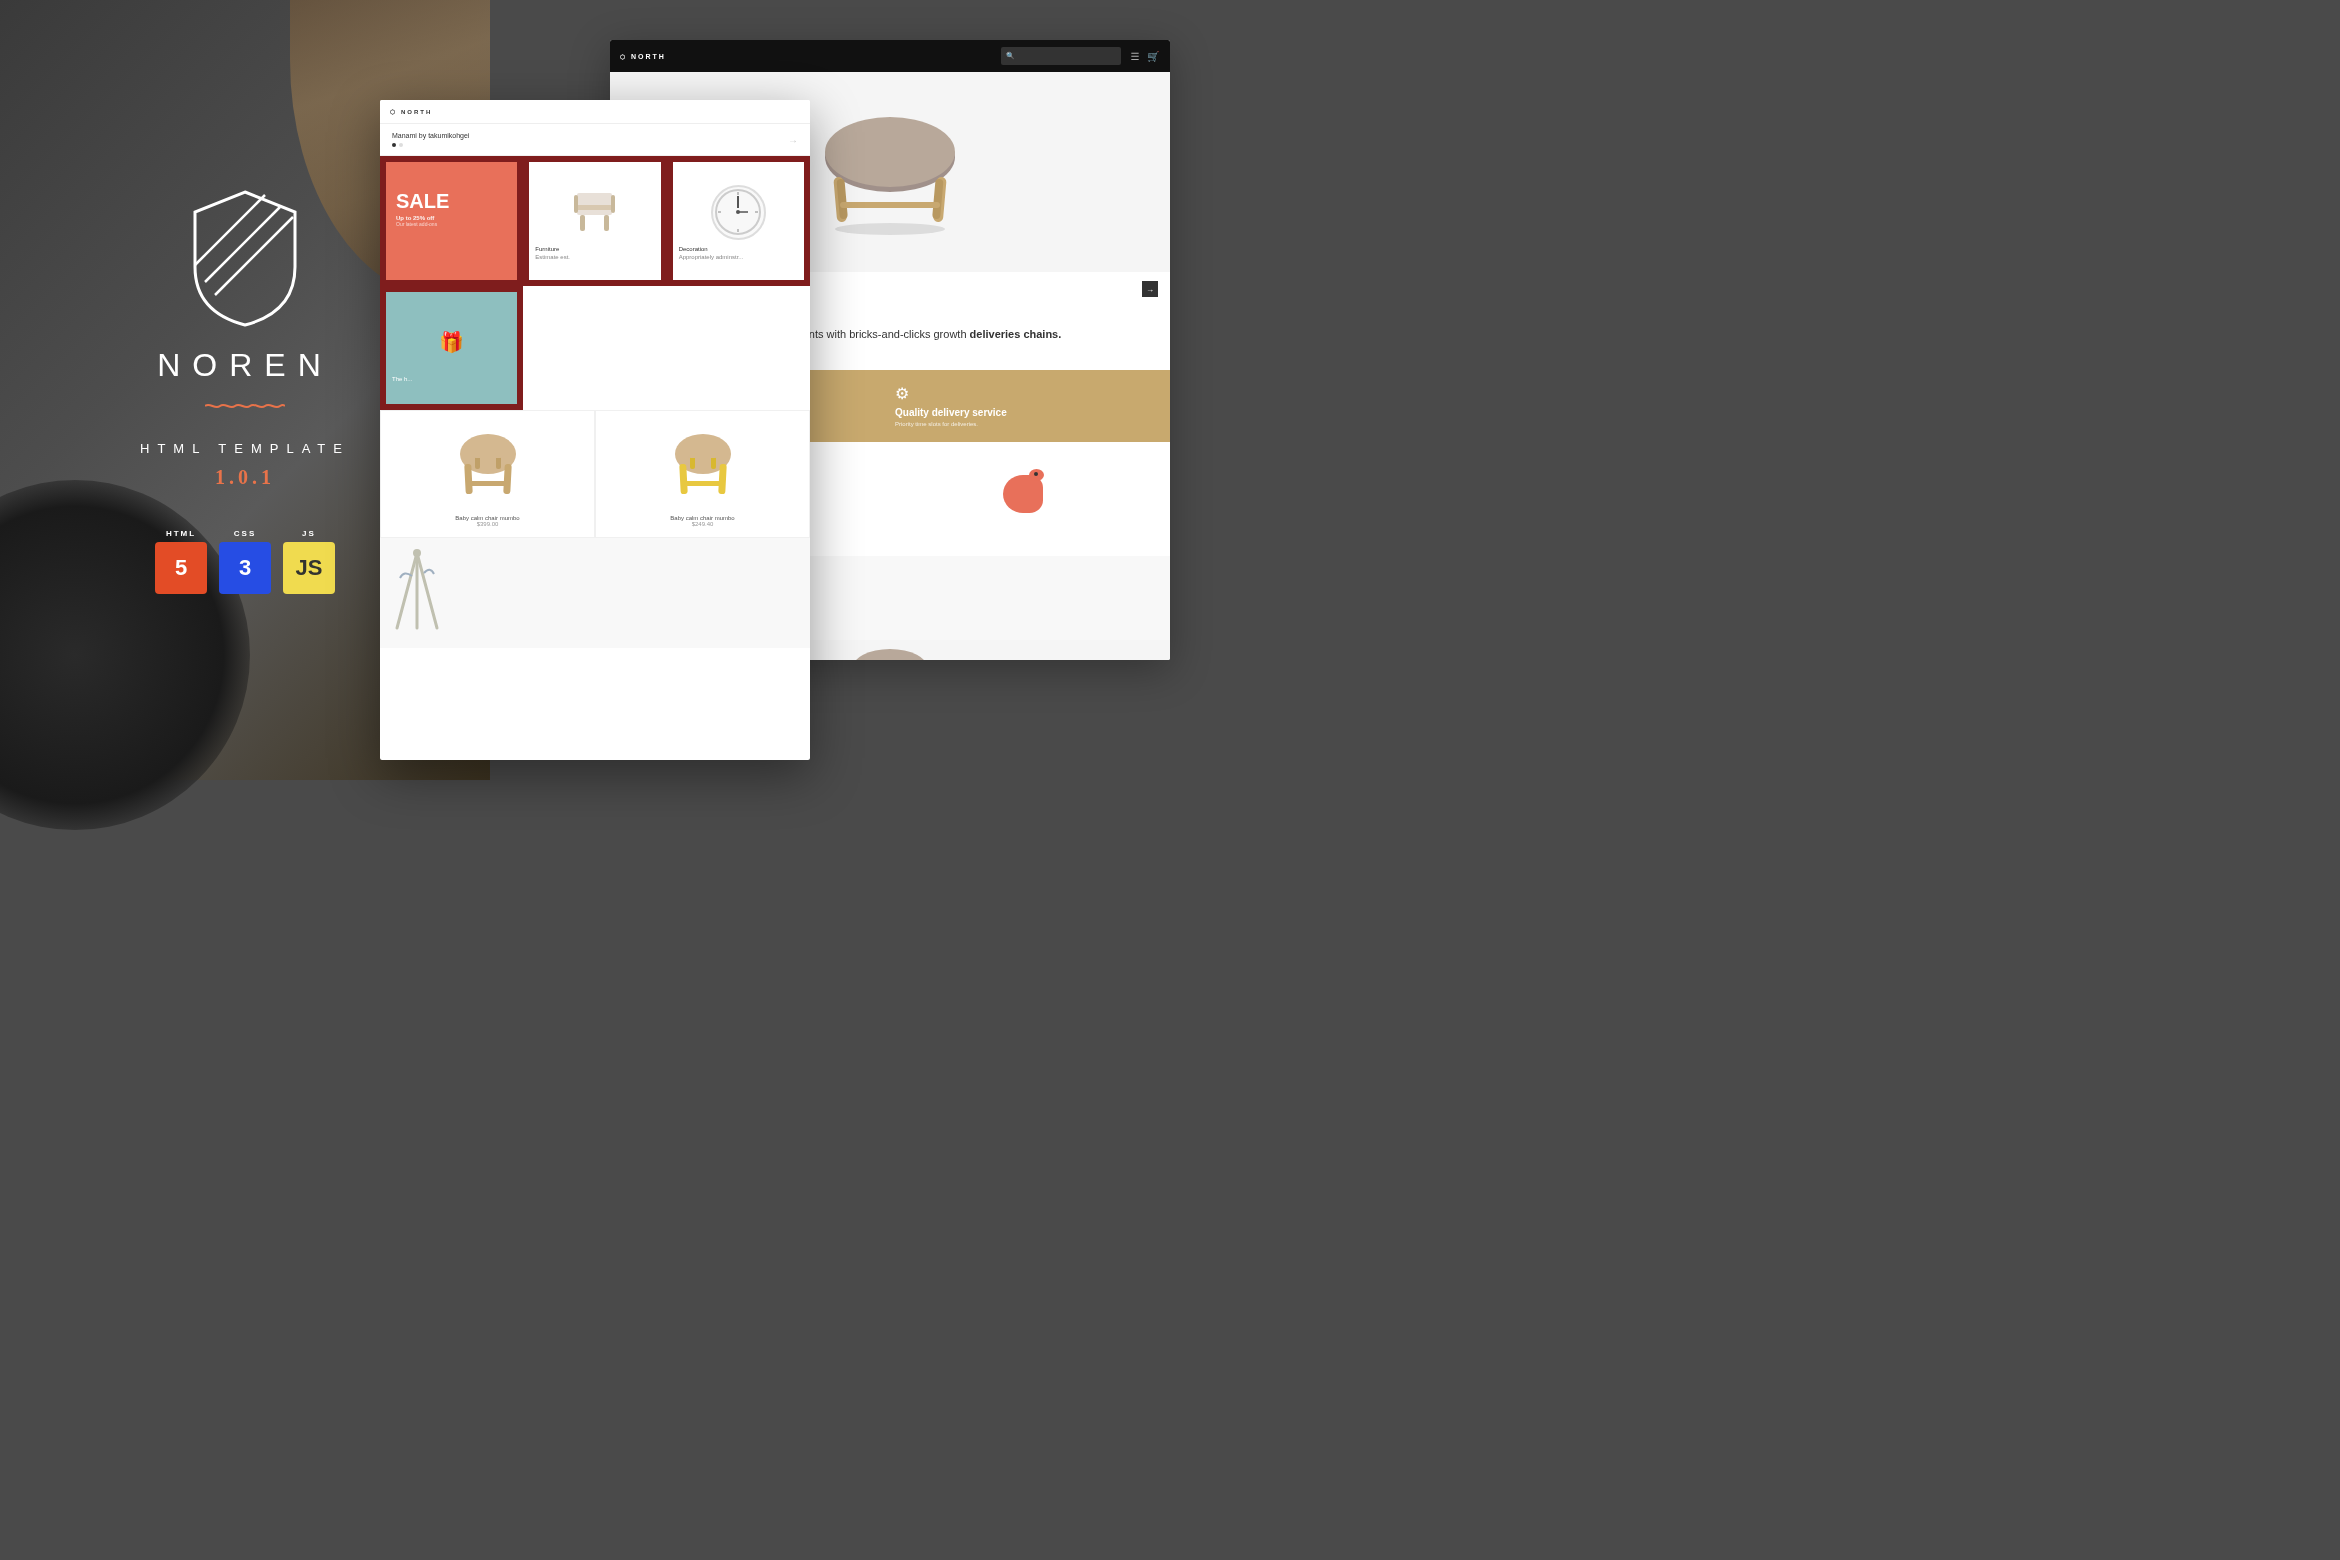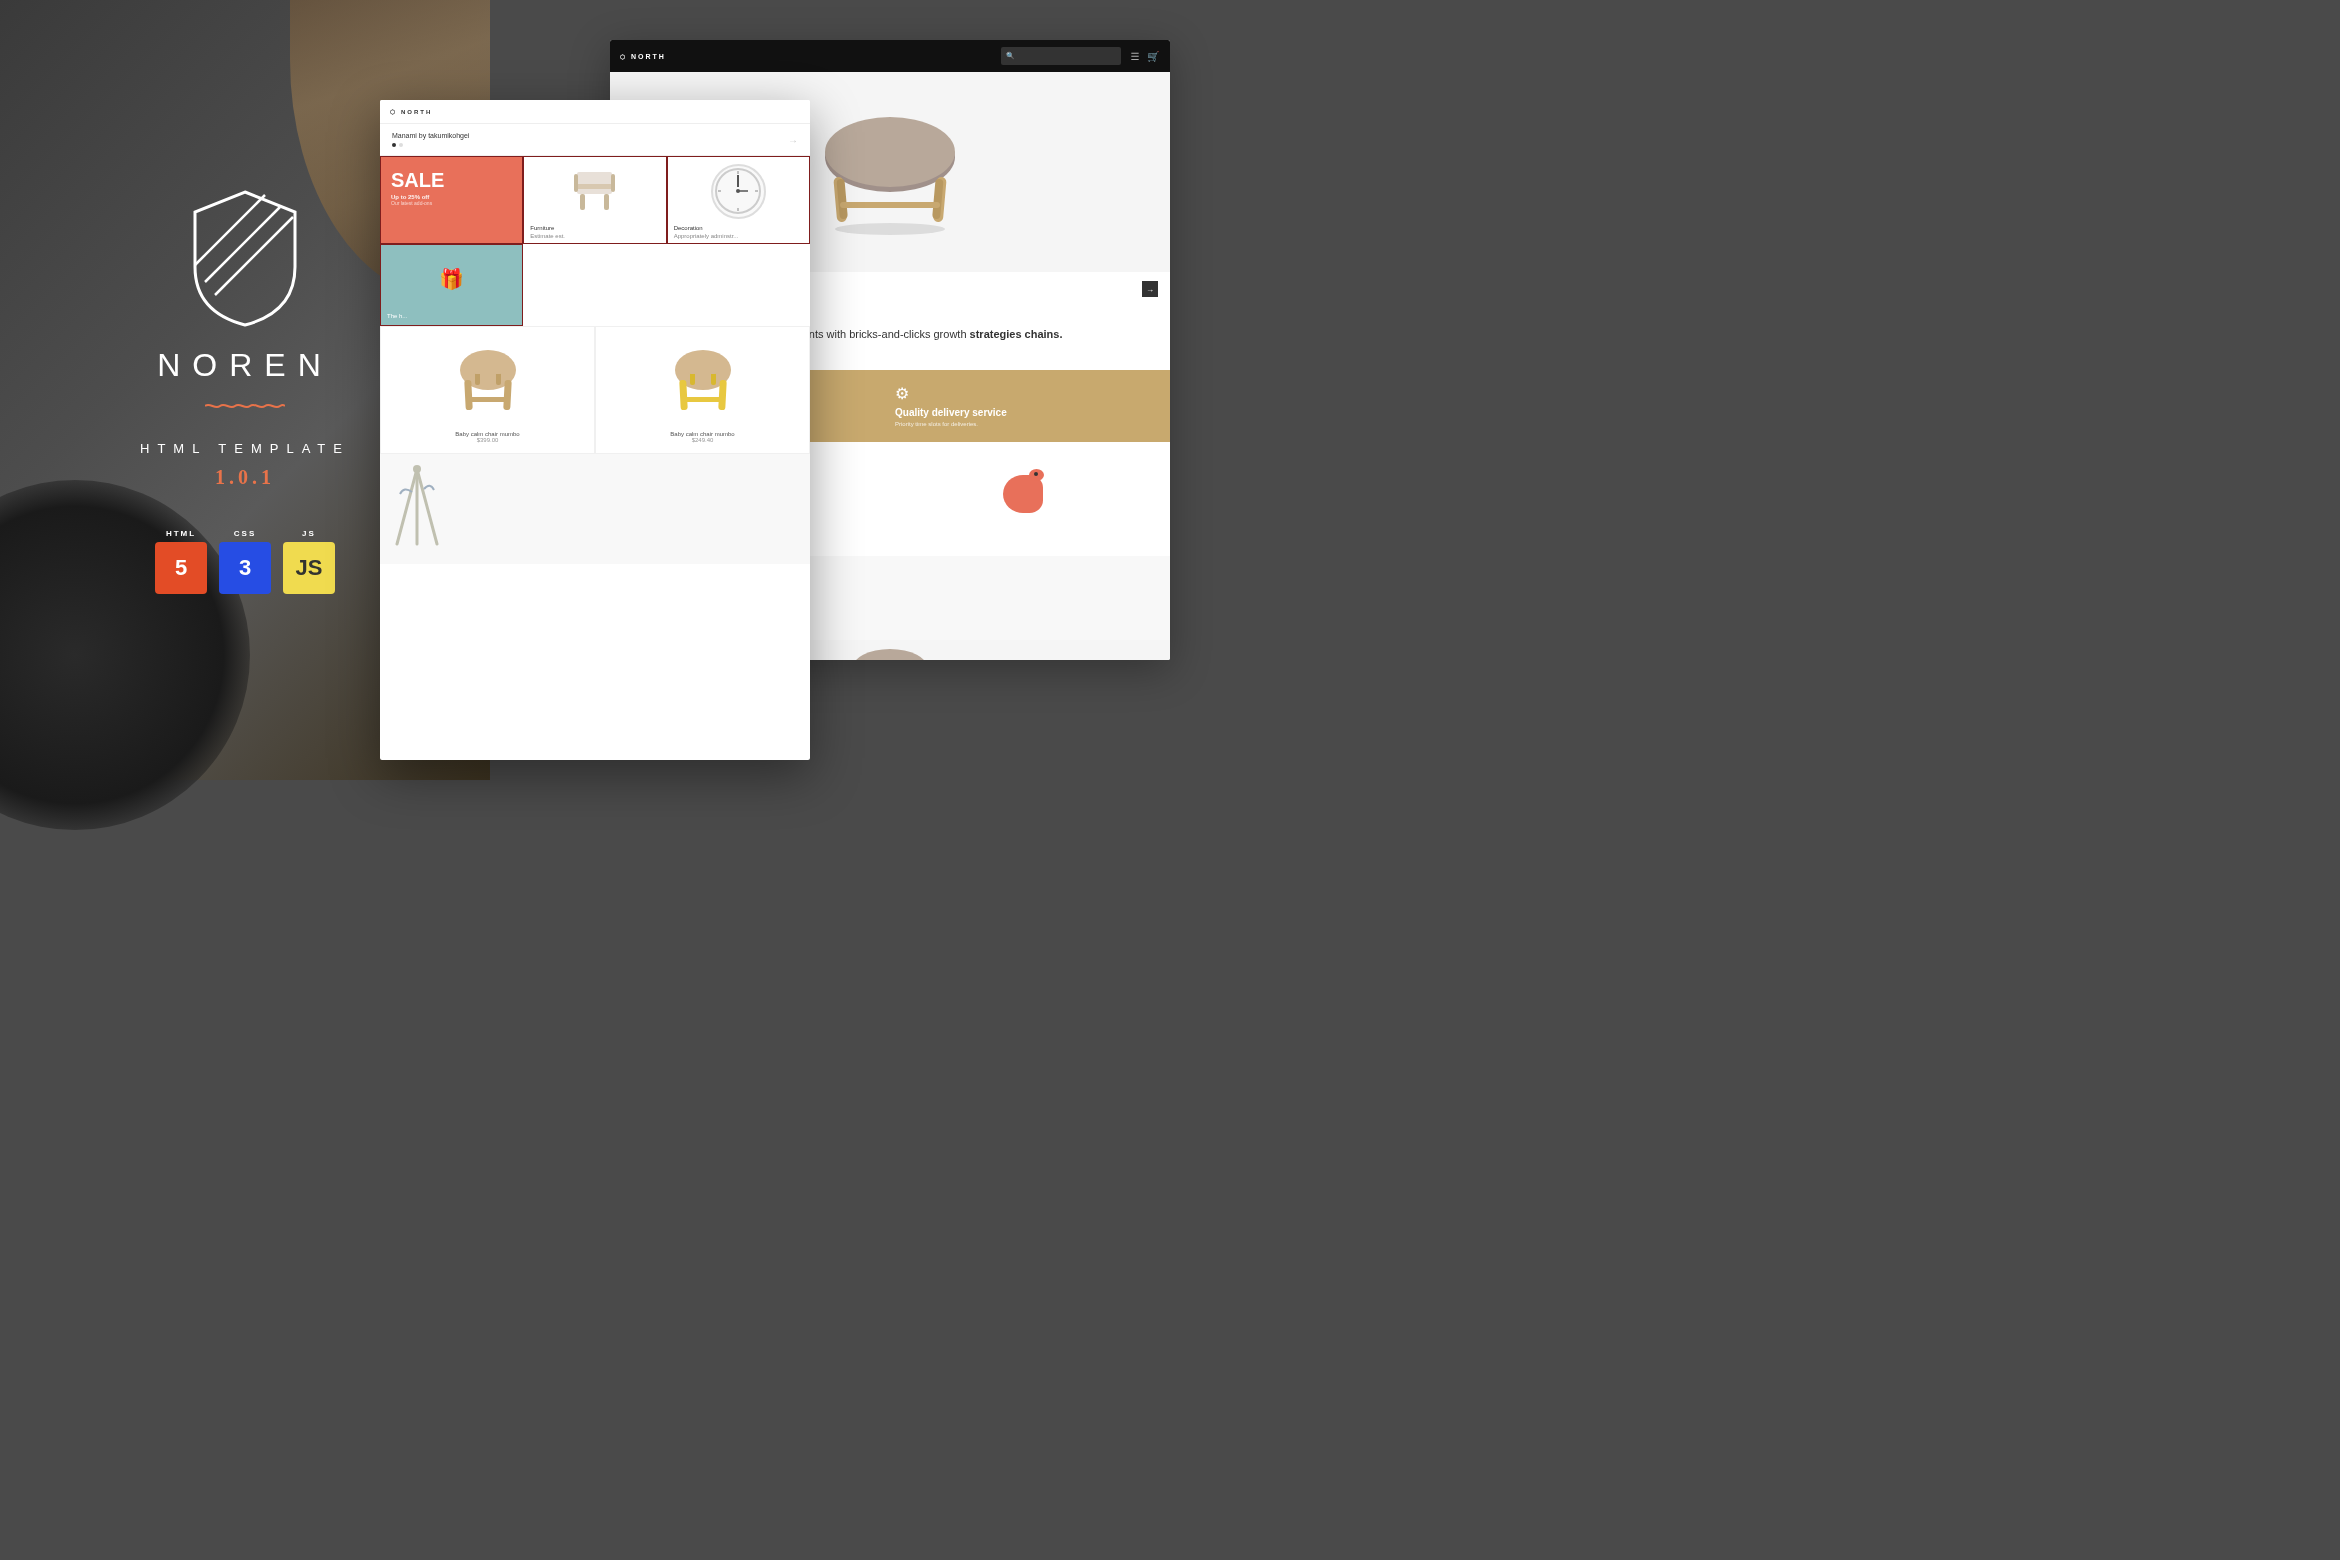--- a/index.html
+++ b/index.html
@@ -352,22 +352,22 @@
 
     
     .product-grid-front {
       display: grid;
       grid-template-columns: 1fr 1fr 1fr;
       gap: 0;
     }
 
     .product-card-front {
       background: #fff;
-      border: 1px solid #7f1d1d;
-      padding: 4px 6px;
+      border: 6px solid #7f1d1d;
+      padding: 20px 6px;
       display: flex;
       flex-direction: column;
     }
 
     .product-card-front.red-card {
       background: #e8705a;
     }
 
     .product-card-front.teal-card {
       background: #8ebfbf;
@@ -649,21 +649,21 @@
         </div>
       </div>
       <div class="carousel-arrow">→</div>
     </div>
 
     <div class="hello-section">
       <div class="hello-text">
         <span>Hello, we are</span>
         <strong> <u>north store</u></strong>
         <span> </span><span>improvements with bricks-and-clicks growth</span>
-        <strong> <span>strategies chains.</span></strong>
+        <strong> <span>deliveries chains.</span></strong>
       </div>
     </div>
 
     <div class="feature-banner">
       <div class="feature-item">
         <div class="feature-icon">🔒</div>
         <div class="feature-title">Buy with confidence 100%</div>
         <div class="feature-desc">Safe &amp; Secure payments.</div>
       </div>
       <div class="feature-item">

